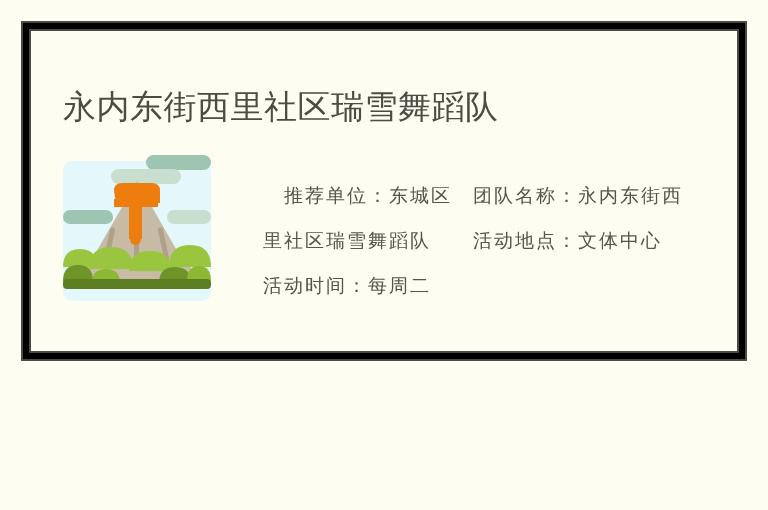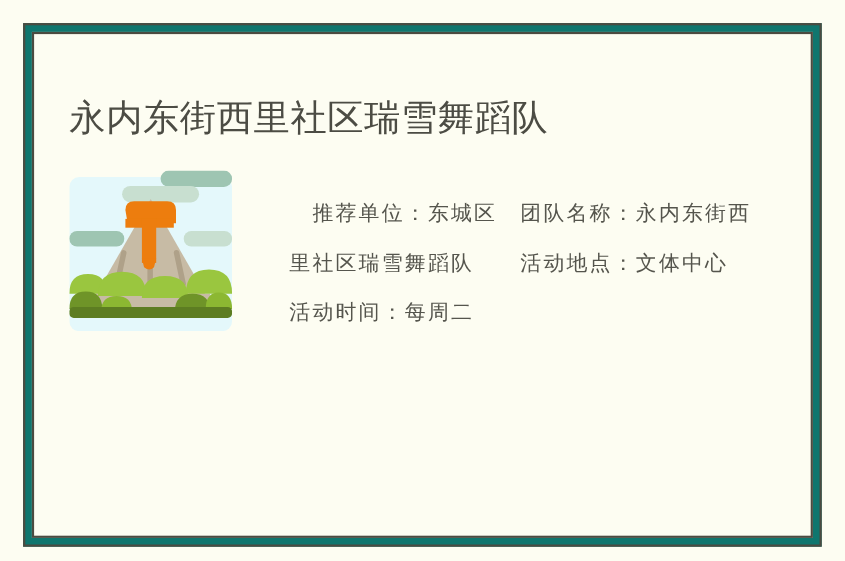--- a/index.html
+++ b/index.html
@@ -13,24 +13,24 @@
     font-family: "Liberation Sans", "DejaVu Sans", sans-serif;
     overflow: hidden;
   }
 
   
   #card-frame {
     position: absolute;
     left: 21px;
     top: 21px;
     width: 726px;
-    height: 476px;
+    height: 340px;
     box-sizing: border-box;
     border: 2px solid #4b4b41;
-    background: #0f766e;
+    background: #000000;
   }
   #card-inner-frame {
     position: absolute;
     left: 6px;
     top: 6px;
     right: 6px;
     bottom: 6px;
     box-sizing: border-box;
     border: 2px solid #4b4b41;
     background: #fdfdf2;
@@ -70,21 +70,21 @@
     width: 148px;
     height: 146px;
   }
 
   
   #description-text {
     position: absolute;
     left: 200px;
     top: 18px;
     width: 430px;
-    font-family: Liberation Mono, monospace;
+    font-family: Liberation Sans, sans-serif;
     font-size: 19px;
     line-height: 45px;
     color: #55554d;
     letter-spacing: 2.0px;
     word-break: break-all;
     white-space: pre-wrap;
   }
 </style>
 </head>
 <body>

